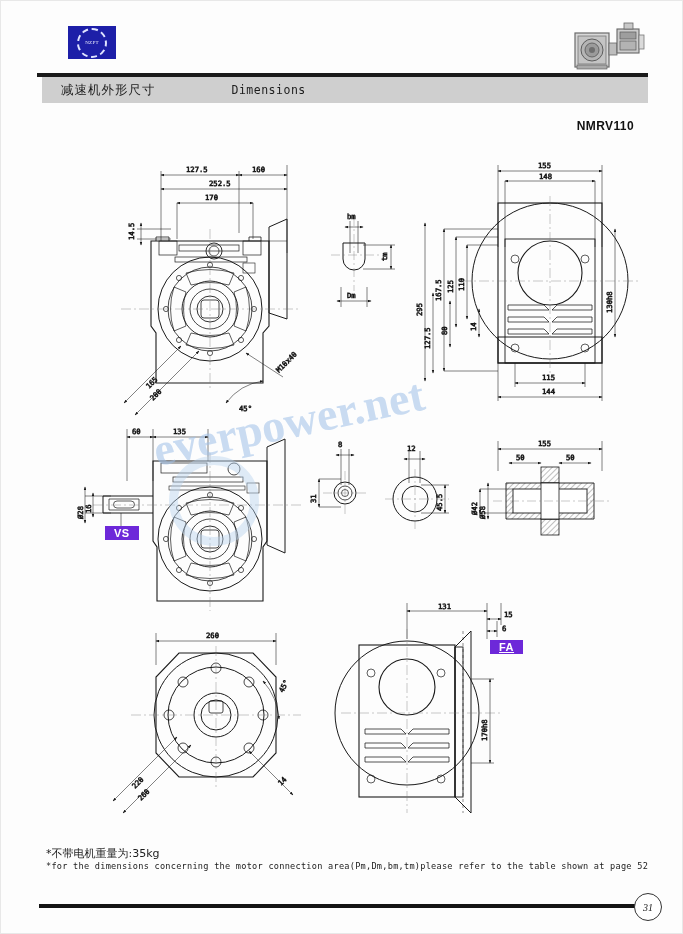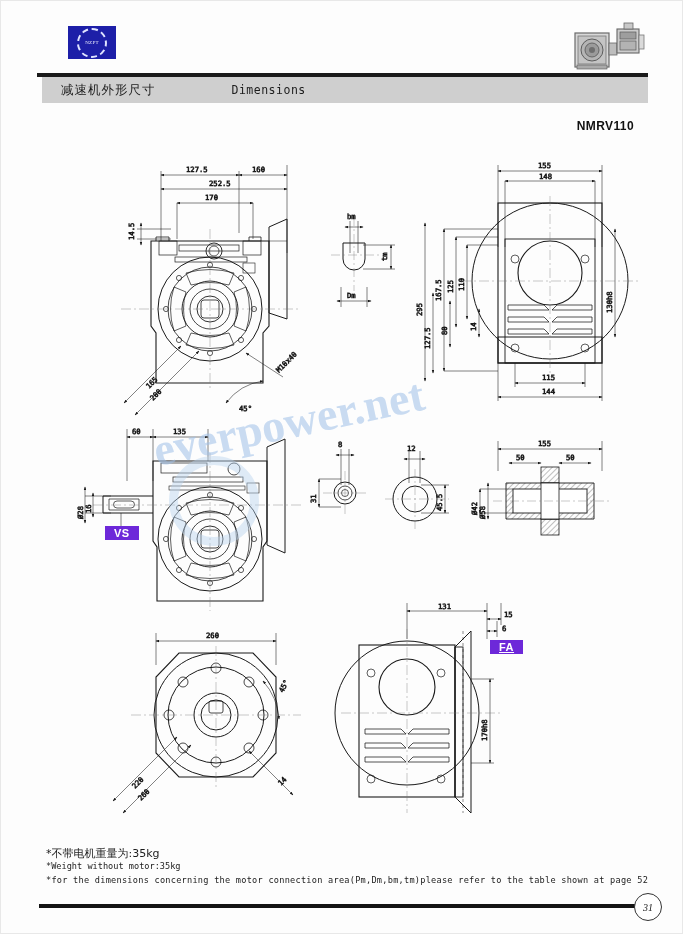--- a/index.html
+++ b/index.html
@@ -566,20 +566,19 @@
   </div>
 
   <div class="wm-mark"></div>
   <div class="watermark">everpower.net</div>
 
   <div class="view-tag tag-vs">VS</div>
   <div class="view-tag tag-fa">FA</div>
 
   <div class="notes">
     <div class="note note-cn">*不带电机重量为:35kg</div>
-    <div class="note">*Weight without motor:35kg</div>
     <div class="note note-wide">*for the dimensions concerning the motor connection area(Pm,Dm,bm,tm)please refer to the table shown at page 52</div>
   </div>
 
   <div class="rule-bottom"></div>
   <div class="page-badge">31</div>
 
 </div>
 
 </body></html>

